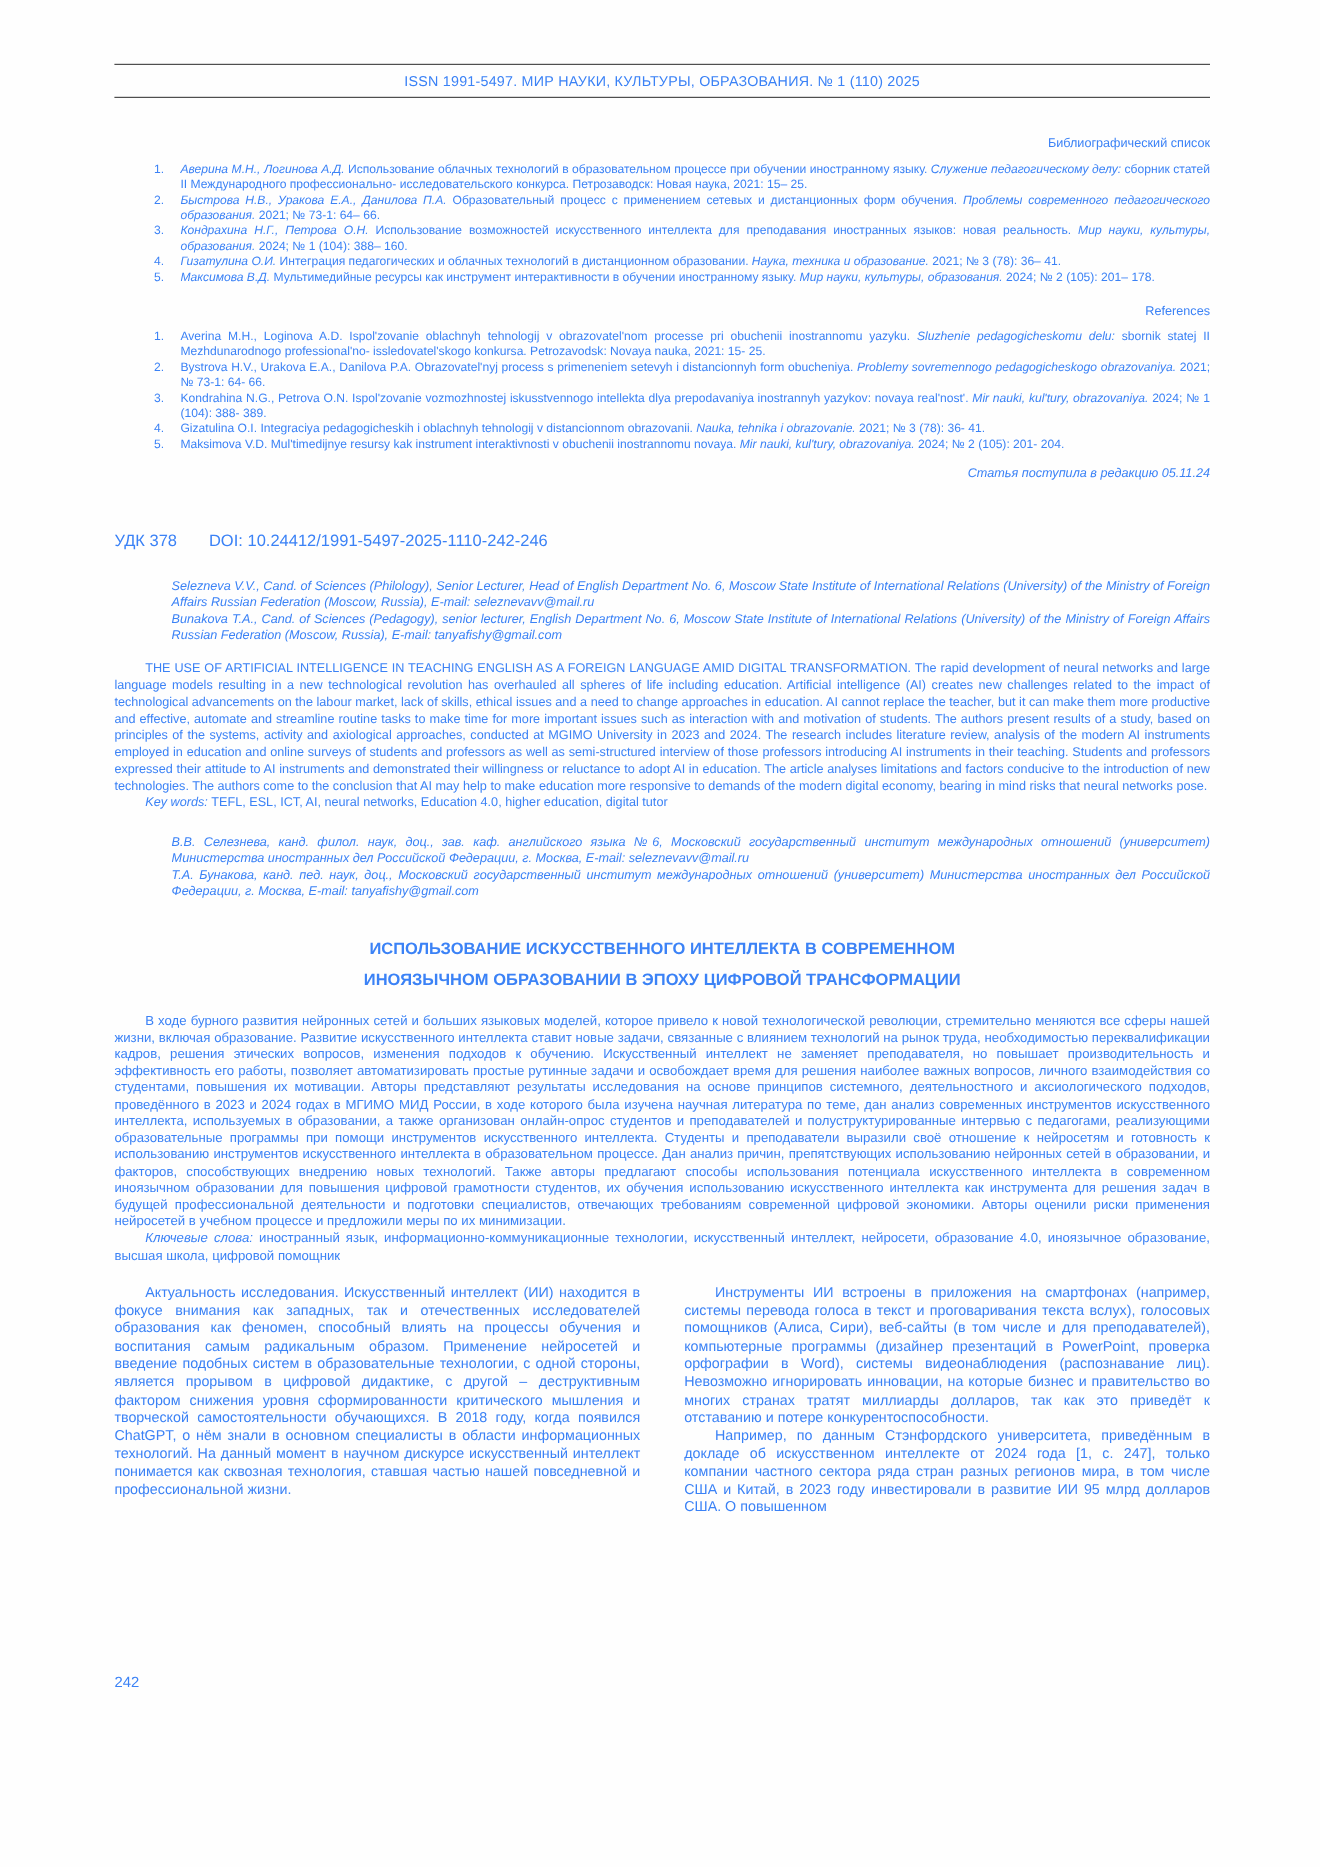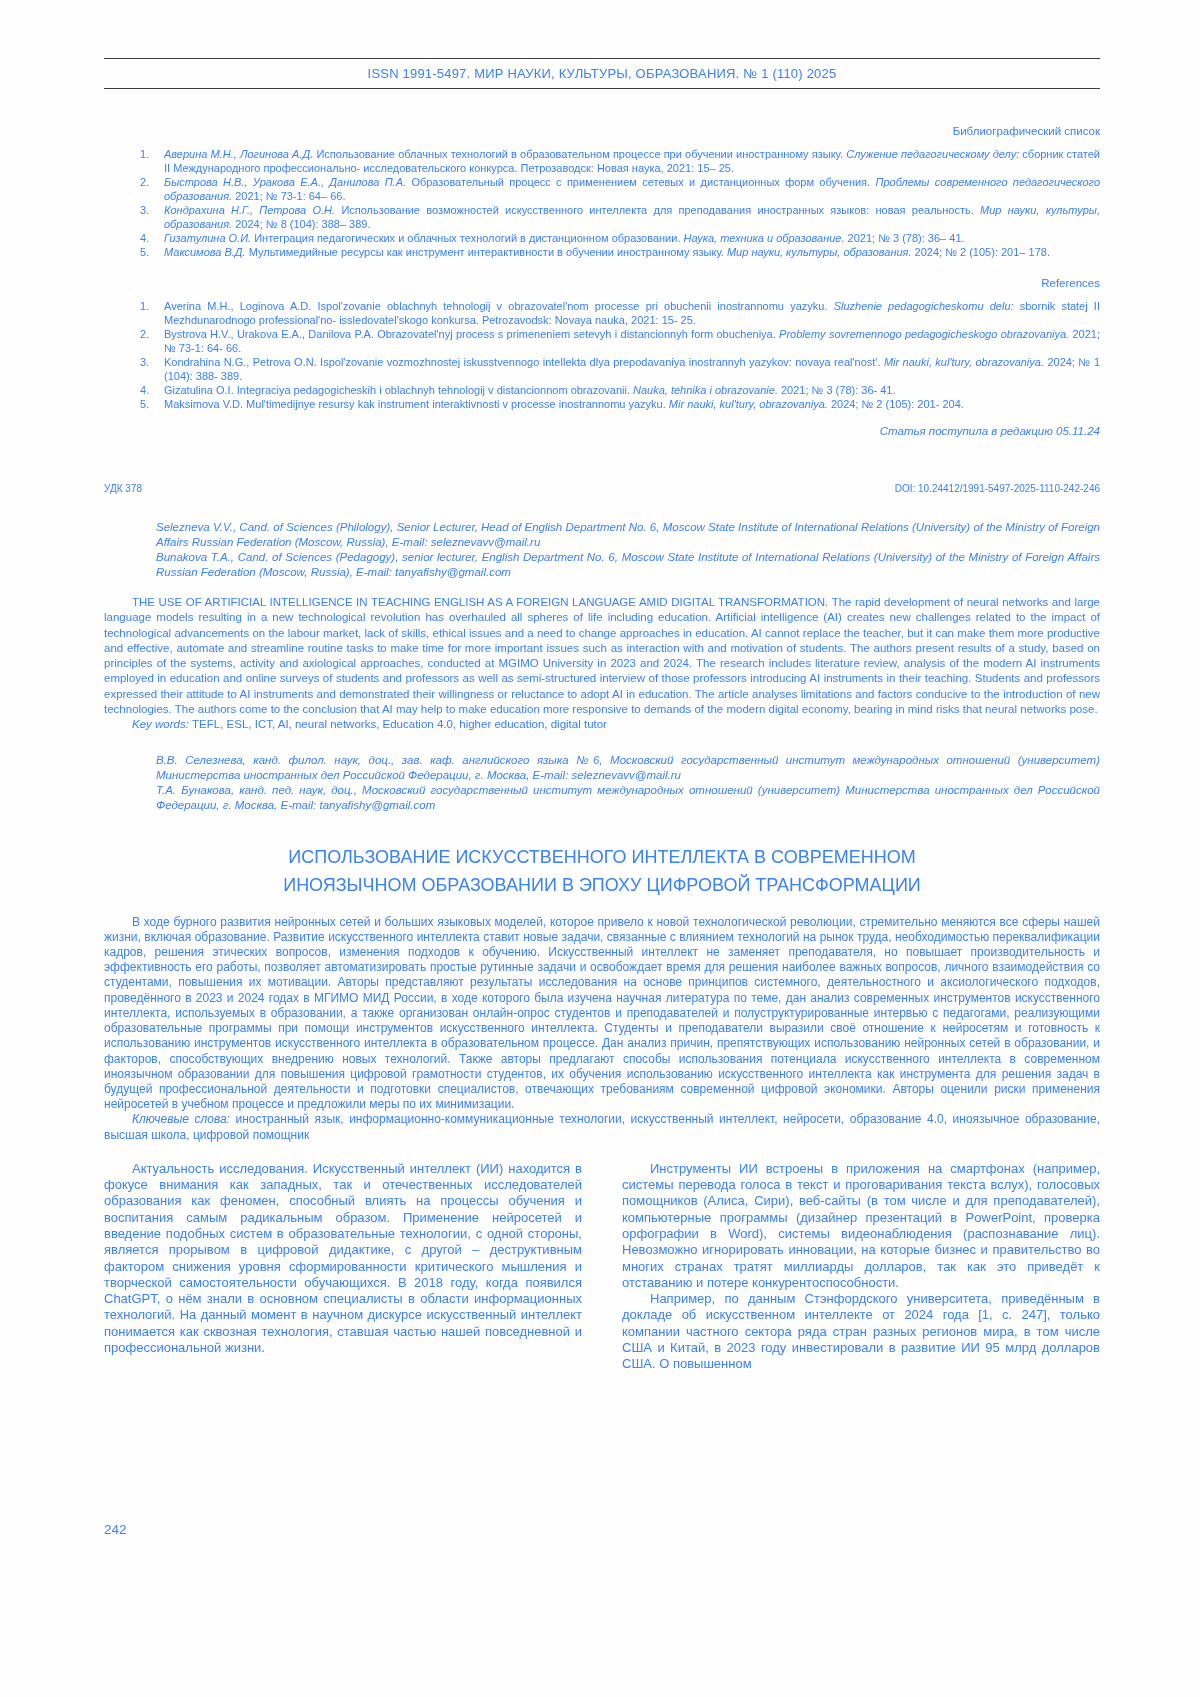--- a/index.html
+++ b/index.html
@@ -57,22 +57,22 @@
   .received {
     margin: 14px 0 0 0;
     font-size: 11.5px;
     font-style: italic;
     text-align: right;
   }
 
   .meta-row {
     margin-top: 46px;
     display: flex;
-    justify-content: space-between;
-    font-size: 10px;
+    font-size: 15px;
+    gap: 29px;
   }
 
   .authors-block { margin-top: 26px; margin-left: 52px; }
   .authors-block p {
     margin: 0;
     font-size: 11.5px;
     line-height: 15px;
     text-align: justify;
   }
   .authors-block.ru { margin-top: 20px; }
@@ -96,22 +96,22 @@
     text-align: justify;
     text-indent: 28px;
   }
   p.keywords.ru {
     font-size: 12px;
     line-height: 15.2px;
   }
 
   h1.article-title {
     margin: 30px 0 0 0;
-    font-size: 18px;
-    font-weight: normal;
+    font-size: 15px;
+    font-weight: bold;
     line-height: 28px;
     text-align: center;
   }
   h1.article-title .t-line { display: block; }
 
   .columns {
     margin-top: 18px;
     display: flex;
     gap: 40px;
   }
@@ -137,34 +137,34 @@
 <div class="page">
 
   <div class="content">
     <div class="running-header">ISSN 1991-5497. МИР НАУКИ, КУЛЬТУРЫ, ОБРАЗОВАНИЯ.  № 1 (110) 2025</div>
 
     <section class="indented sec-biblio">
       <div class="list-heading">Библиографический список</div>
       <ol class="ref-list">
           <li><span class="it">Аверина М.Н., Логинова А.Д. </span><span>Использование облачных технологий в образовательном процессе при обучении иностранному языку. </span><span class="it">Служение педагогическому делу: </span><span>сборник статей II Международного профессионально- исследовательского конкурса. Петрозаводск: Новая наука, 2021: 15– 25.</span></li>
           <li><span class="it">Быстрова Н.В., Уракова Е.А., Данилова П.А. </span><span>Образовательный процесс с применением сетевых и дистанционных форм обучения. </span><span class="it">Проблемы современного педагогического образования. </span><span>2021; № 73-1: 64– 66.</span></li>
-          <li><span class="it">Кондрахина Н.Г., Петрова О.Н. </span><span>Использование возможностей искусственного интеллекта для преподавания иностранных языков: новая реальность. </span><span class="it">Мир науки, культуры, образования. </span><span>2024; № 8 (104): 388– 389.</span></li>
+          <li><span class="it">Кондрахина Н.Г., Петрова О.Н. </span><span>Использование возможностей искусственного интеллекта для преподавания иностранных языков: новая реальность. </span><span class="it">Мир науки, культуры, образования. </span><span>2024; № 1 (104): 388– 160.</span></li>
           <li><span class="it">Гизатулина О.И. </span><span>Интеграция педагогических и облачных технологий в дистанционном образовании. </span><span class="it">Наука, техника и образование. </span><span>2021; № 3 (78): 36– 41.</span></li>
           <li><span class="it">Максимова В.Д. </span><span>Мультимедийные ресурсы как инструмент интерактивности в обучении иностранному языку. </span><span class="it">Мир науки, культуры, образования. </span><span>2024; № 2 (105): 201– 178.</span></li>
         </ol>
     </section>
 
     <section class="indented sec-refs">
       <div class="list-heading">References</div>
       <ol class="ref-list">
           <li><span>Averina M.H., Loginova A.D. Ispol'zovanie oblachnyh tehnologij v obrazovatel'nom processe pri obuchenii inostrannomu yazyku. </span><span class="it">Sluzhenie pedagogicheskomu delu: </span><span>sbornik statej II Mezhdunarodnogo professional'no- issledovatel'skogo konkursa. Petrozavodsk: Novaya nauka, 2021: 15- 25.</span></li>
           <li><span>Bystrova H.V., Urakova E.A., Danilova P.A. Obrazovatel'nyj process s primeneniem setevyh i distancionnyh form obucheniya. </span><span class="it">Problemy sovremennogo pedagogicheskogo obrazovaniya. </span><span>2021; № 73-1: 64- 66.</span></li>
           <li><span>Kondrahina N.G., Petrova O.N. Ispol'zovanie vozmozhnostej iskusstvennogo intellekta dlya prepodavaniya inostrannyh yazykov: novaya real'nost'. </span><span class="it">Mir nauki, kul'tury, obrazovaniya. </span><span>2024; № 1 (104): 388- 389.</span></li>
           <li><span>Gizatulina O.I. Integraciya pedagogicheskih i oblachnyh tehnologij v distancionnom obrazovanii. </span><span class="it">Nauka, tehnika i obrazovanie. </span><span>2021; № 3 (78): 36- 41.</span></li>
-          <li><span>Maksimova V.D. Mul'timedijnye resursy kak instrument interaktivnosti v processe inostrannomu yazyku. </span><span class="it">Mir nauki, kul'tury, obrazovaniya. </span><span>2024; № 2 (105): 201- 204.</span></li>
+          <li><span>Maksimova V.D. Mul'timedijnye resursy kak instrument interaktivnosti v obuchenii inostrannomu novaya. </span><span class="it">Mir nauki, kul'tury, obrazovaniya. </span><span>2024; № 2 (105): 201- 204.</span></li>
         </ol>
     </section>
 
     <p class="received">Статья поступила в редакцию 05.11.24</p>
 
     <div class="meta-row">
       <span>УДК 378</span>
       <span>DOI: 10.24412/1991-5497-2025-1110-242-246</span>
     </div>
 

